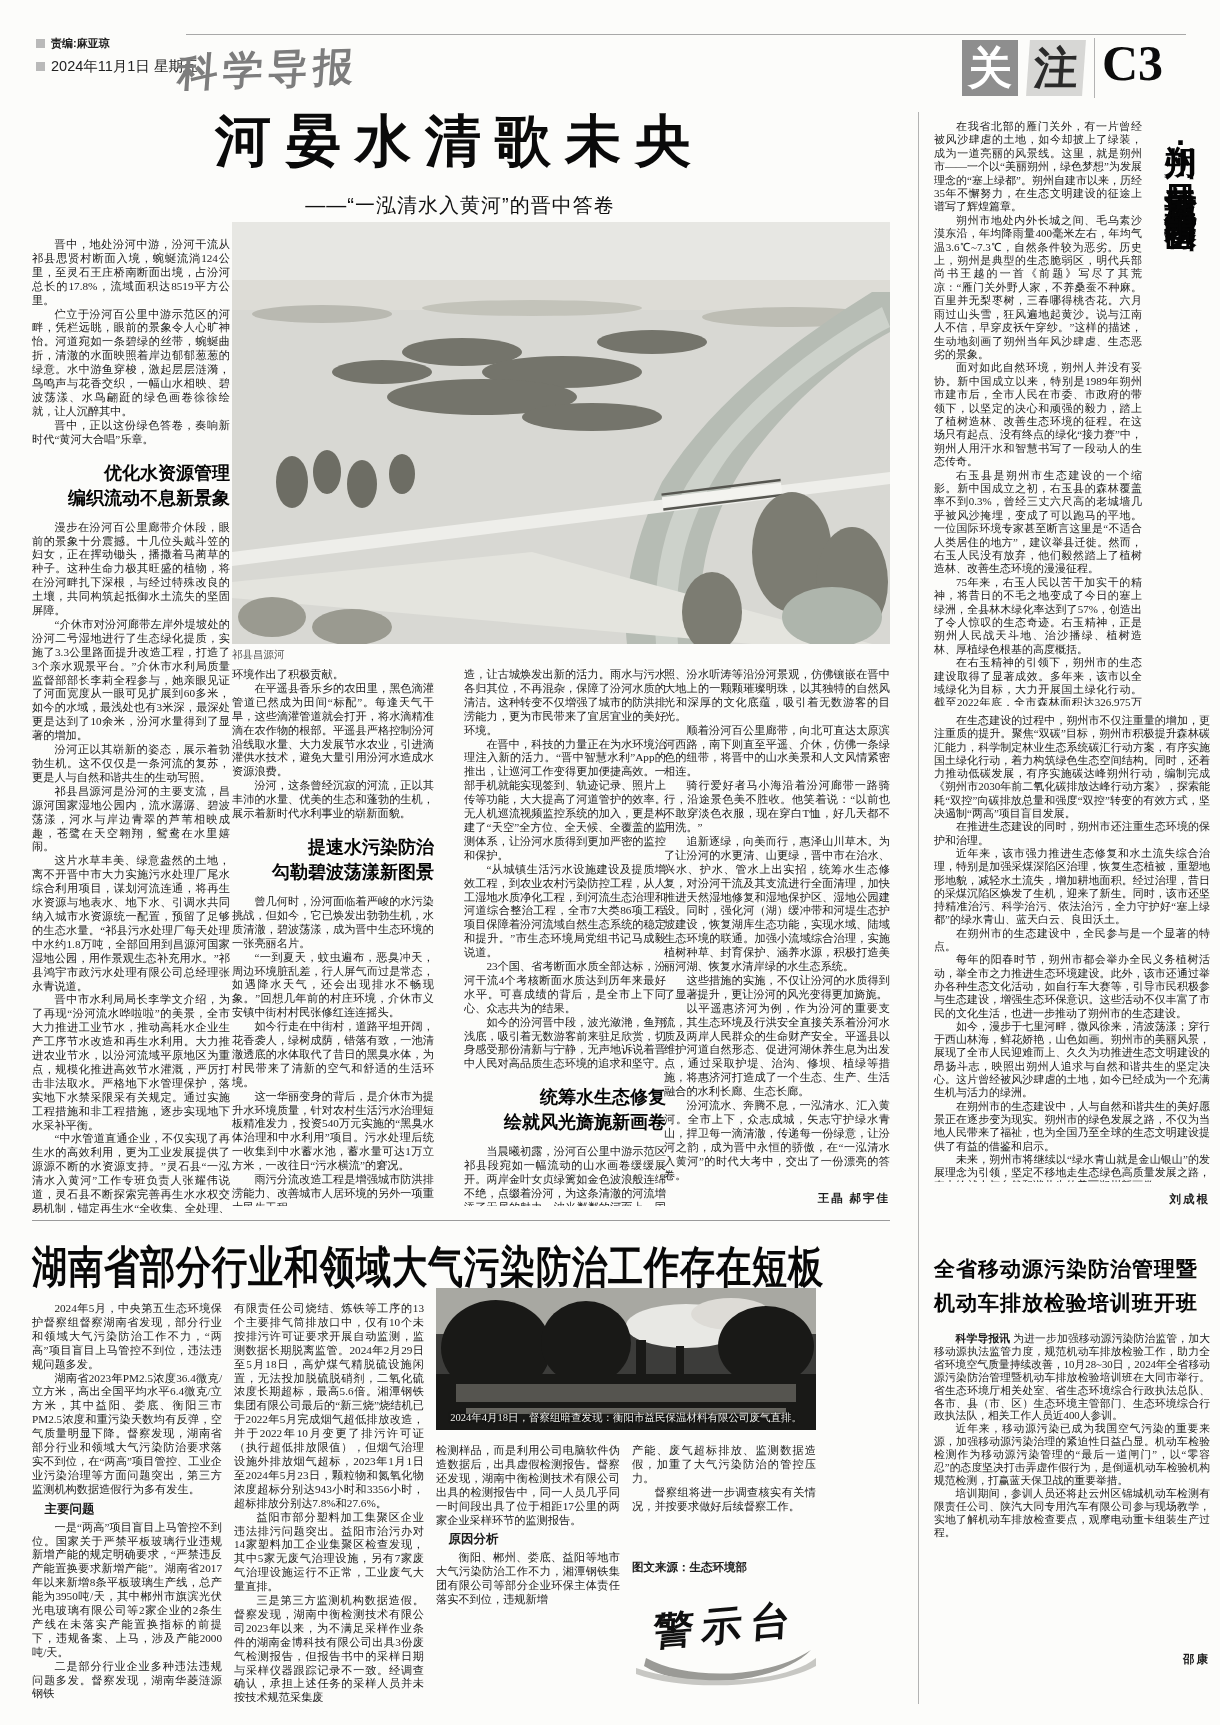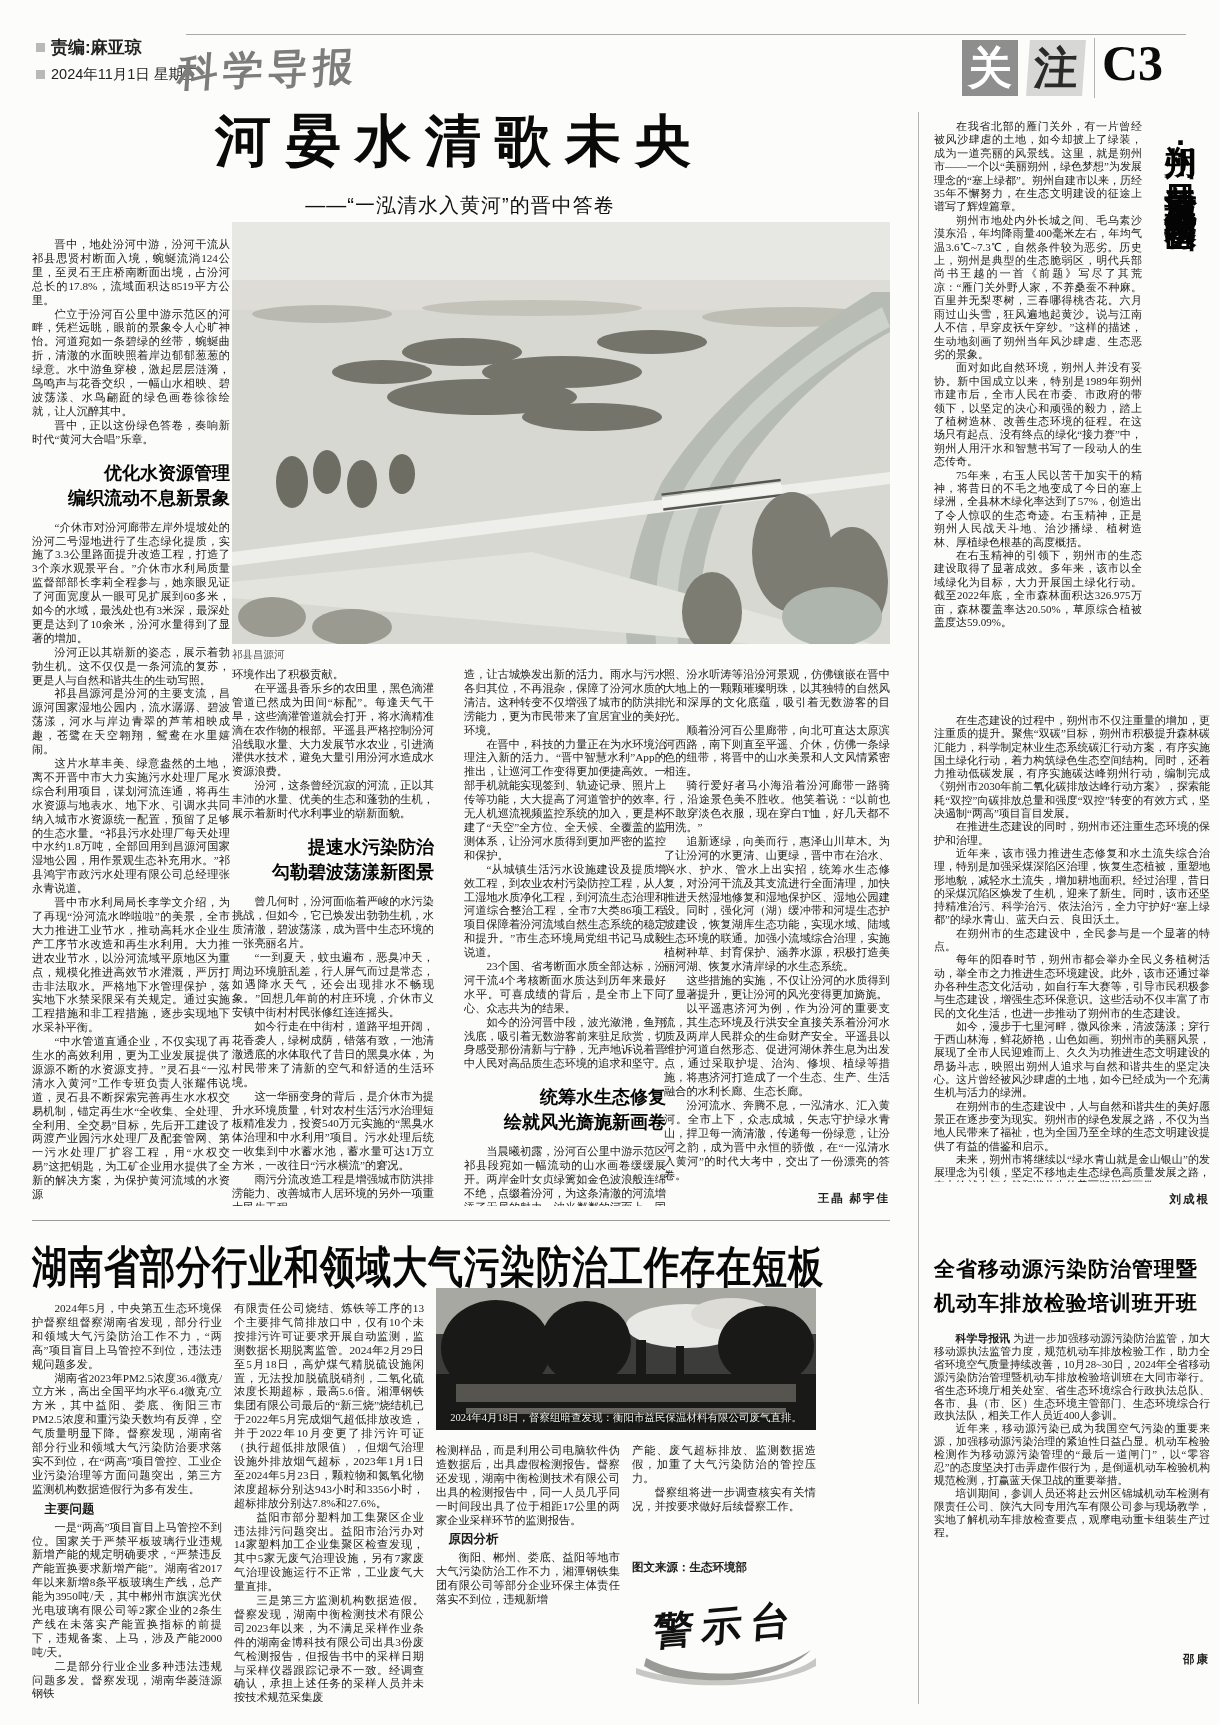--- a/index.html
+++ b/index.html
@@ -2,21 +2,21 @@
 <html><head>
 <meta charset="utf-8">
 <style>
   html,body{margin:0;padding:0;background:#e9e9e7;}
   .page{position:relative;width:1220px;height:1725px;margin:0 auto;background:#fcfcfa;
         font-family:"Liberation Serif",serif;color:#1b1b1b;overflow:hidden;}
   .abs{position:absolute;}
 
   
   .topline{height:1px;background:#a8a8a8;}
-  .ed-row{font-family:"Liberation Sans",sans-serif;font-size:17px;color:#222;
+  .ed-row{font-family:"Liberation Sans",sans-serif;font-size:11px;color:#222;
           display:flex;align-items:center;gap:6px;margin-bottom:6px;font-weight:bold;}
   .sq{width:9px;height:9px;background:#b9b9b9;display:inline-block;}
   .masthead{font-size:40px;font-weight:bold;color:#7d7d7d;letter-spacing:5px;
             transform:skewX(-6deg) rotate(-2deg);font-family:"Liberation Serif",serif;}
   .secbox{width:56px;height:56px;display:flex;align-items:center;justify-content:center;
           font-size:44px;font-weight:bold;font-family:"Liberation Serif",serif;}
   .secbox.g1{background:#8e8e8e;color:#fff;}
   .secbox.g2{background:#d7d7d5;color:#2a2a2a;transform:skewX(-4deg);}
   .pageno{font-size:50px;font-weight:bold;color:#0c0c0c;font-family:"Liberation Serif",serif;}
 
@@ -88,20 +88,21 @@
 
   <div class="abs main-title" style="left:30px;top:104px;">河晏水清歌未央</div>
   <div class="abs main-sub" style="left:30px;top:192px;">——“一泓清水入黄河”的晋中答卷</div>
 
   <div class="abs art-col" style="left:32px;top:230px;width:198px;height:975px;margin-top:8px;">
       <div class="blk p">晋中，地处汾河中游，汾河干流从祁县思贤村断面入境，蜿蜒流淌124公里，至灵石王庄桥南断面出境，占汾河总长的17.8%，流域面积达8519平方公里。</div>
       <div class="blk p">伫立于汾河百公里中游示范区的河畔，凭栏远眺，眼前的景象令人心旷神怡。河道宛如一条碧绿的丝带，蜿蜒曲折，清澈的水面映照着岸边郁郁葱葱的绿意。水中游鱼穿梭，激起层层涟漪，鸟鸣声与花香交织，一幅山水相映、碧波荡漾、水鸟翩跹的绿色画卷徐徐绘就，让人沉醉其中。</div>
       <div class="blk p">晋中，正以这份绿色答卷，奏响新时代“黄河大合唱”乐章。</div>
       <div class="blk h">优化水资源管理
 编织流动不息新景象</div>
+      <div class="blk p">漫步在汾河百公里廊带介休段，眼前的景象十分震撼。十几位头戴斗笠的妇女，正在挥动锄头，播撒着马蔺草的种子。这种生命力极其旺盛的植物，将在汾河畔扎下深根，与经过特殊改良的土壤，共同构筑起抵御水土流失的坚固屏障。</div>
       <div class="blk p">“介休市对汾河廊带左岸外堤坡处的汾河二号湿地进行了生态绿化提质，实施了3.3公里路面提升改造工程，打造了3个亲水观景平台。”介休市水利局质量监督部部长李莉全程参与，她亲眼见证了河面宽度从一眼可见扩展到60多米，如今的水域，最浅处也有3米深，最深处更是达到了10余米，汾河水量得到了显著的增加。</div>
       <div class="blk p">汾河正以其崭新的姿态，展示着勃勃生机。这不仅仅是一条河流的复苏，更是人与自然和谐共生的生动写照。</div>
       <div class="blk p">祁县昌源河是汾河的主要支流，昌源河国家湿地公园内，流水潺潺、碧波荡漾，河水与岸边青翠的芦苇相映成趣，苍鹭在天空翱翔，鸳鸯在水里嬉闹。</div>
       <div class="blk p">这片水草丰美、绿意盎然的土地，离不开晋中市大力实施污水处理厂尾水综合利用项目，谋划河流连通，将再生水资源与地表水、地下水、引调水共同纳入城市水资源统一配置，预留了足够的生态水量。“祁县污水处理厂每天处理中水约1.8万吨，全部回用到昌源河国家湿地公园，用作景观生态补充用水。”祁县鸿宇市政污水处理有限公司总经理张永青说道。</div>
       <div class="blk p">晋中市水利局局长李学文介绍，为了再现“汾河流水哗啦啦”的美景，全市大力推进工业节水，推动高耗水企业生产工序节水改造和再生水利用。大力推进农业节水，以汾河流域平原地区为重点，规模化推进高效节水灌溉，严厉打击非法取水。严格地下水管理保护，落实地下水禁采限采有关规定。通过实施工程措施和非工程措施，逐步实现地下水采补平衡。</div>
       <div class="blk p">“中水管道直通企业，不仅实现了再生水的高效利用，更为工业发展提供了源源不断的水资源支持。”灵石县“一泓清水入黄河”工作专班负责人张耀伟说道，灵石县不断探索完善再生水水权交易机制，锚定再生水“全收集、全处理、全利用、全交易”目标，先后开工建设了两渡产业园污水处理厂及配套管网、第一污水处理厂扩容工程，用“水权交易”这把钥匙，为工矿企业用水提供了全新的解决方案，为保护黄河流域的水资源</div>
     </div>
 
   <div class="abs" style="left:232px;top:222px;width:658px;height:422px;">
     <svg width="658" height="422" viewBox="0 0 658 422" preserveAspectRatio="none">
@@ -180,20 +181,21 @@
   <div class="abs byline" style="left:664px;top:1191px;width:226px;">王晶 郝宇佳</div>
 
   <div class="abs vline" style="left:918px;top:112px;height:1592px;"></div>
 
   <div class="abs" style="left:934px;top:120px;width:276px;">
     <div style="display:flex;">
       <div class="art-col sz-narrow" style="width:208px;height:586px;">
           <div class="blk p">在我省北部的雁门关外，有一片曾经被风沙肆虐的土地，如今却披上了绿装，成为一道亮丽的风景线。这里，就是朔州市——一个以“美丽朔州，绿色梦想”为发展理念的“塞上绿都”。朔州自建市以来，历经35年不懈努力，在生态文明建设的征途上谱写了辉煌篇章。</div>
           <div class="blk p">朔州市地处内外长城之间、毛乌素沙漠东沿，年均降雨量400毫米左右，年均气温3.6℃~7.3℃，自然条件较为恶劣。历史上，朔州是典型的生态脆弱区，明代兵部尚书王越的一首《前题》写尽了其荒凉：“雁门关外野人家，不养桑蚕不种麻。百里并无梨枣树，三春哪得桃杏花。六月雨过山头雪，狂风遍地起黄沙。说与江南人不信，早穿皮袄午穿纱。”这样的描述，生动地刻画了朔州当年风沙肆虐、生态恶劣的景象。</div>
           <div class="blk p">面对如此自然环境，朔州人并没有妥协。新中国成立以来，特别是1989年朔州市建市后，全市人民在市委、市政府的带领下，以坚定的决心和顽强的毅力，踏上了植树造林、改善生态环境的征程。在这场只有起点、没有终点的绿化“接力赛”中，朔州人用汗水和智慧书写了一段动人的生态传奇。</div>
+          <div class="blk p">右玉县是朔州市生态建设的一个缩影。新中国成立之初，右玉县的森林覆盖率不到0.3%，曾经三丈六尺高的老城墙几乎被风沙掩埋，变成了可以跑马的平地。一位国际环境专家甚至断言这里是“不适合人类居住的地方”，建议举县迁徙。然而，右玉人民没有放弃，他们毅然踏上了植树造林、改善生态环境的漫漫征程。</div>
           <div class="blk p">75年来，右玉人民以苦干加实干的精神，将昔日的不毛之地变成了今日的塞上绿洲，全县林木绿化率达到了57%，创造出了令人惊叹的生态奇迹。右玉精神，正是朔州人民战天斗地、治沙播绿、植树造林、厚植绿色根基的高度概括。</div>
           <div class="blk p">在右玉精神的引领下，朔州市的生态建设取得了显著成效。多年来，该市以全域绿化为目标，大力开展国土绿化行动。截至2022年底，全市森林面积达326.975万亩，森林覆盖率达20.50%，草原综合植被盖度达59.09%。</div>
         </div>
       <div class="vtitle" style="margin-left:10px;">朔州：昔日黄沙肆虐地 今朝绿水映青山</div>
     </div>
     <div class="art-col sz-wide" style="width:276px;height:468px;margin-top:8px;">
         <div class="blk p">在生态建设的过程中，朔州市不仅注重量的增加，更注重质的提升。聚焦“双碳”目标，朔州市积极提升森林碳汇能力，科学制定林业生态系统碳汇行动方案，有序实施国土绿化行动，着力构筑绿色生态空间结构。同时，还着力推动低碳发展，有序实施碳达峰朔州行动，编制完成《朔州市2030年前二氧化碳排放达峰行动方案》，探索能耗“双控”向碳排放总量和强度“双控”转变的有效方式，坚决遏制“两高”项目盲目发展。</div>
         <div class="blk p">在推进生态建设的同时，朔州市还注重生态环境的保护和治理。</div>
         <div class="blk p">近年来，该市强力推进生态修复和水土流失综合治理，特别是加强采煤深陷区治理，恢复生态植被，重塑地形地貌，减轻水土流失，增加耕地面积。经过治理，昔日的采煤沉陷区焕发了生机，迎来了新生。同时，该市还坚持精准治污、科学治污、依法治污，全力守护好“塞上绿都”的绿水青山、蓝天白云、良田沃土。</div>
         <div class="blk p">在朔州市的生态建设中，全民参与是一个显著的特点。</div>

